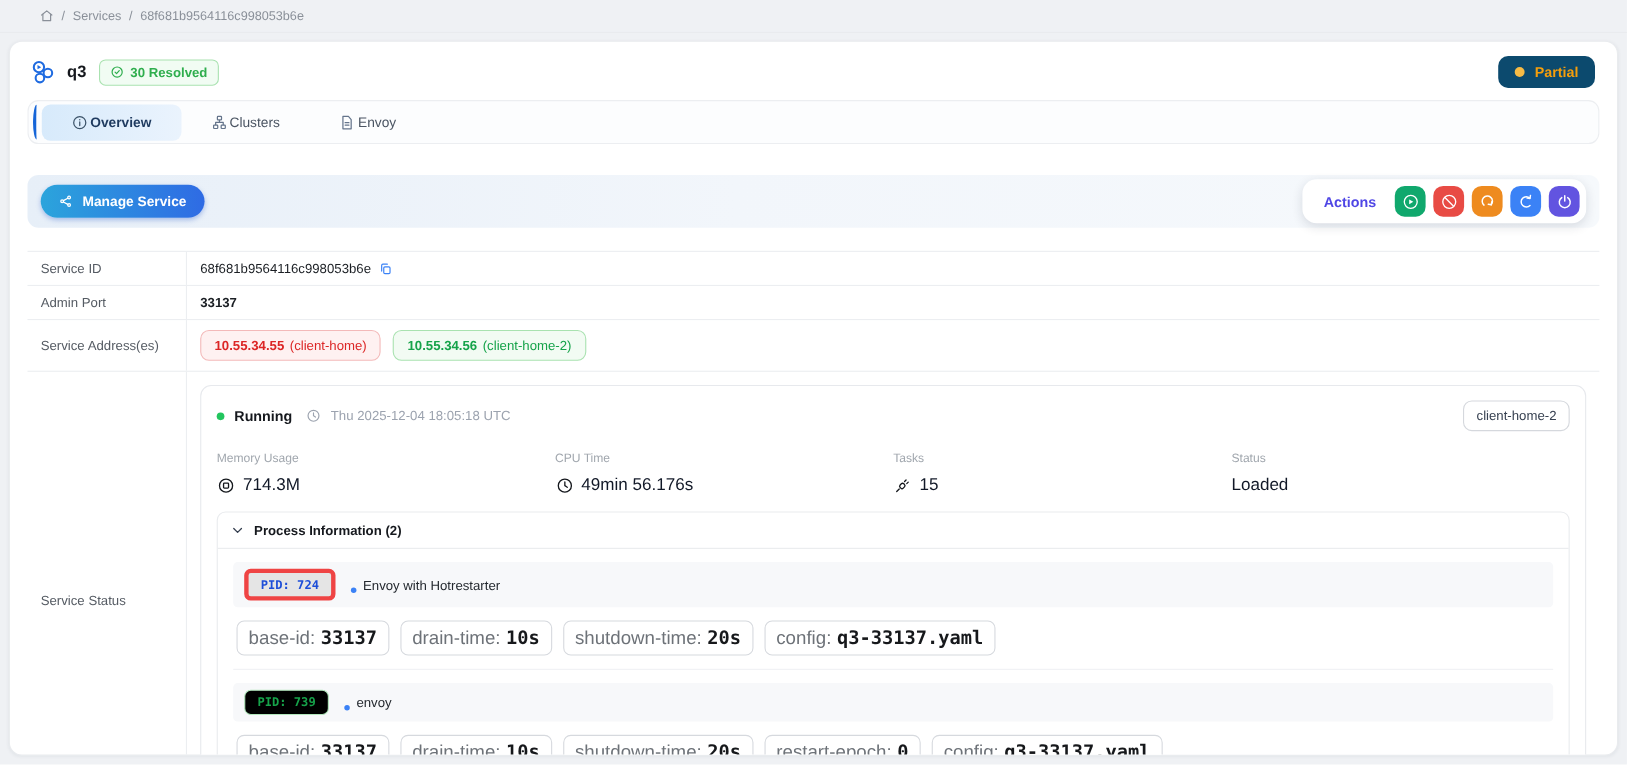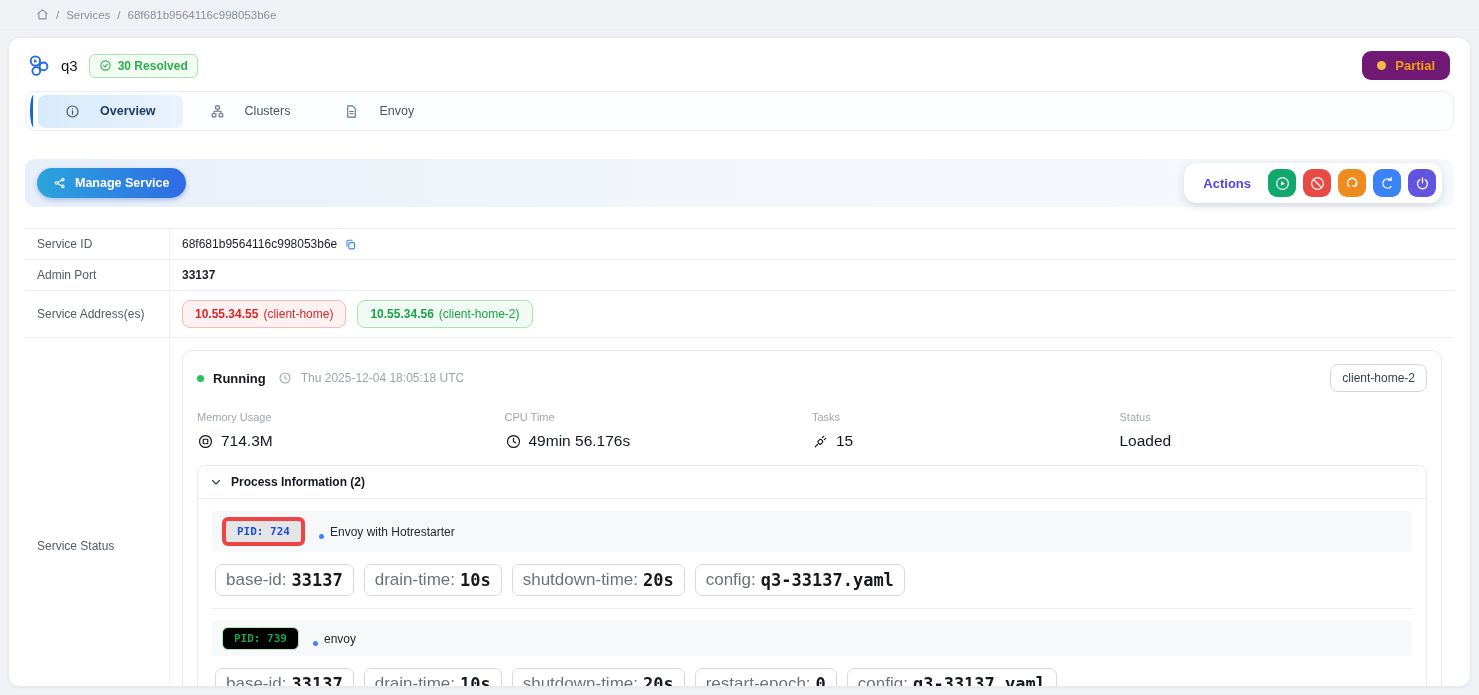--- a/index.html
+++ b/index.html
@@ -11,34 +11,34 @@
   .breadcrumb { height:30px; display:flex; align-items:center; gap:7px; padding-left:36px;
     font-size:11.5px; color:#8a9099; border-bottom:1px solid #e9ebee; }
   .breadcrumb .crumb-icon { color:#8a9099; }
 
   
   .card { margin:7px 8px 0; height:650px; background:#fff; border:1px solid #e9ebee;
     border-radius:12px; box-shadow:0 1px 3px rgba(20,30,50,.05); overflow:hidden; }
 
   
   .hdr { display:flex; align-items:center; gap:11px; padding:13px 20px 9px 18px; }
-  .hdr-name { font-size:15px; font-weight:400; color:#15181d; }
+  .hdr-name { font-size:15px; font-weight:700; color:#15181d; }
   .badge-resolved { display:flex; align-items:center; gap:6px; border:1px solid #a9e2b0;
     background:#f1fcf3; color:#2fae4e; font-size:12px; font-weight:600;
     border-radius:6px; padding:4px 9px; }
   .spacer { flex:1; }
-  .badge-partial { display:flex; align-items:center; gap:9px; background:#701a75;
+  .badge-partial { display:flex; align-items:center; gap:9px; background:#0c4a6e;
     border-radius:9px; padding:7px 15px; color:#f59e0b; font-size:13px; font-weight:700; }
   .dot-amber { width:9px; height:9px; border-radius:50%; background:#f7bb45; }
 
   
   .tabsbar { margin:2px 16px 0; height:40px; border:1px solid #eceef1; border-radius:10px;
     background:#fcfdfe; display:flex; align-items:center; padding:0 3px; }
   .tab-bracket { width:7px; height:32px; border-left:3px solid #1565d8; border-radius:50%; margin:0 1px 0 1px; }
-  .tab { display:flex; align-items:center; gap:20px; height:33px; padding:0 27px;
+  .tab { display:flex; align-items:center; gap:2px; height:33px; padding:0 27px;
     font-size:12.5px; color:#4b5563; border-radius:8px; cursor:default; }
   .tab .ticon { color:#64748b; }
   .tab.active { background:linear-gradient(90deg,#d7eafb,#eaf3fd); color:#1e3a5f; font-weight:700; }
   .tab.active .ticon { color:#3b5268; }
 
   
   .toolbar { margin:28px 16px 0; height:48px; border-radius:10px;
     background:linear-gradient(90deg,#e7eff8 0%,#f2f6fb 45%,#f6f9fc 100%);
     display:flex; align-items:center; padding:0 12px; }
   .btn-manage { display:flex; align-items:center; gap:8px; height:30px; padding:0 16px;

